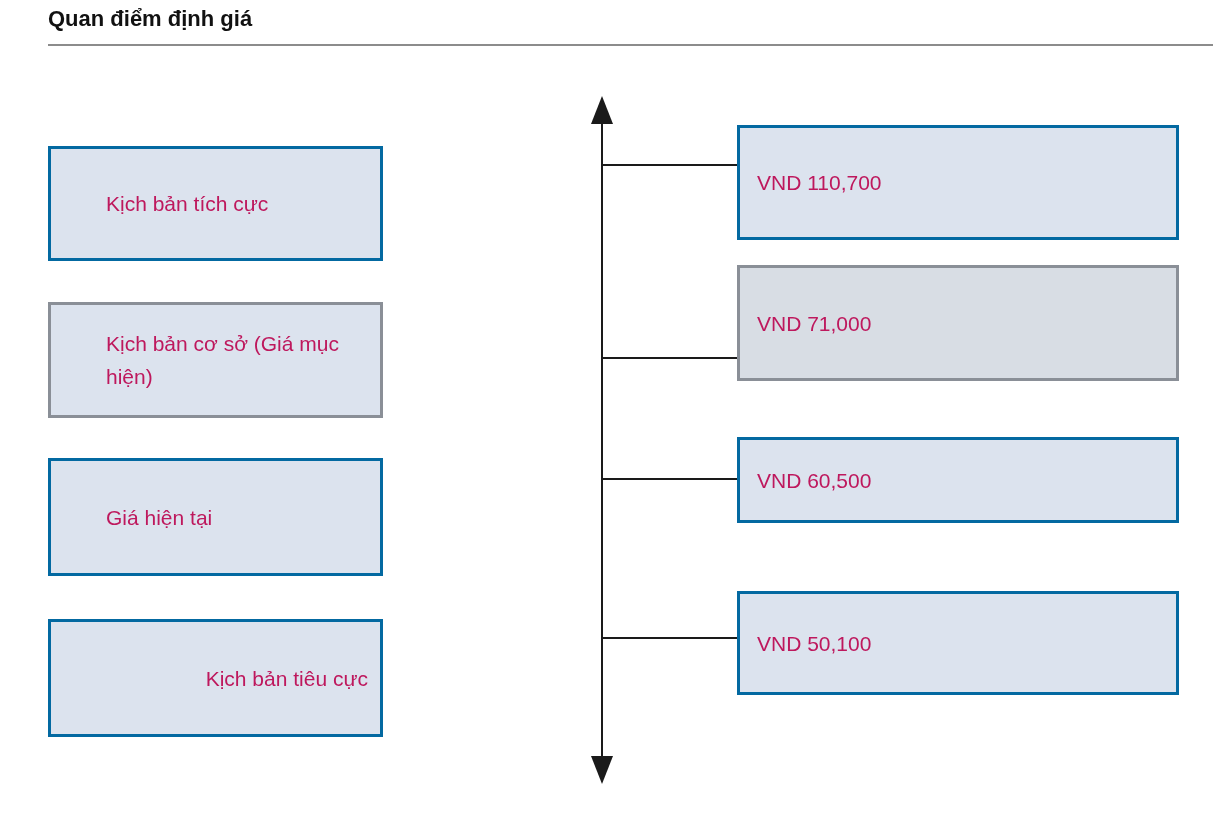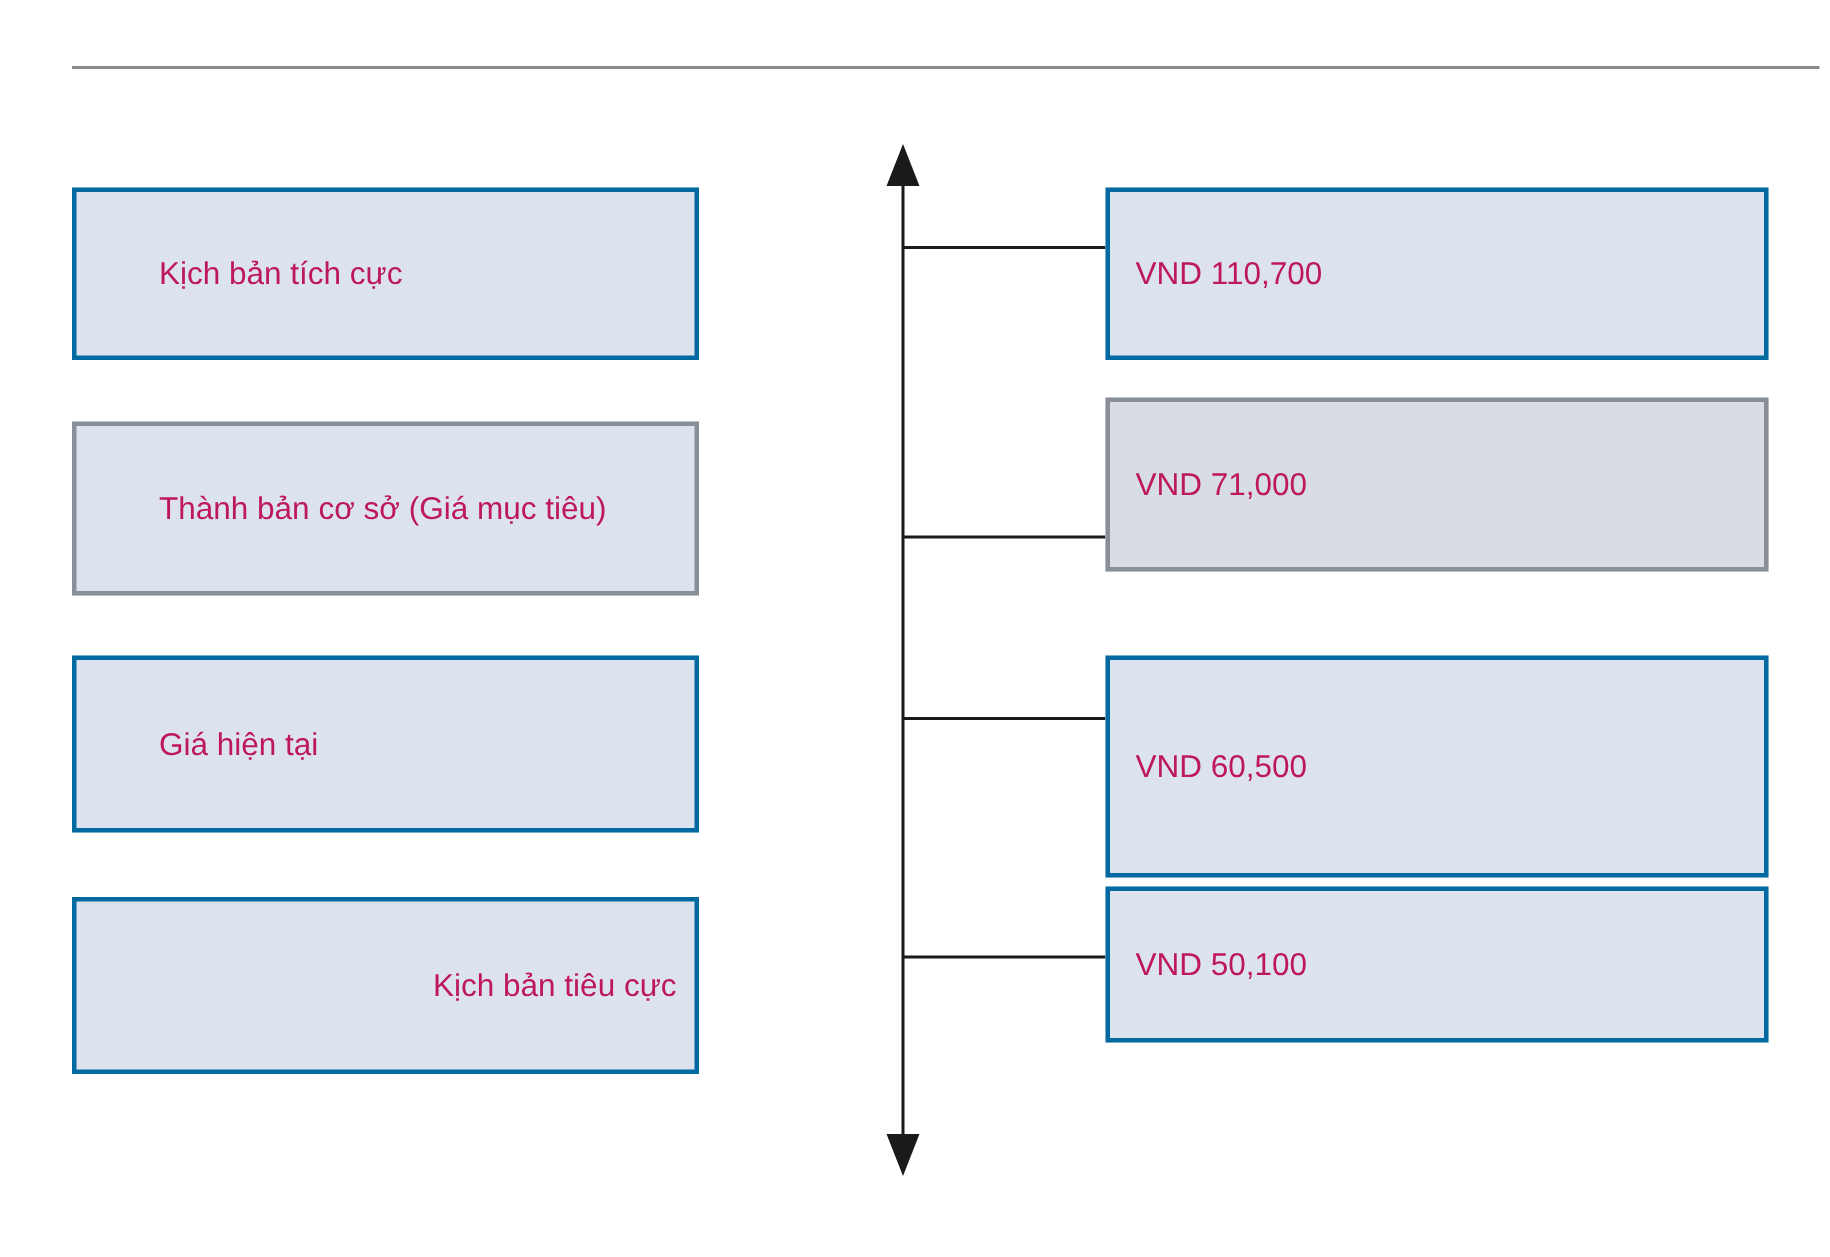--- a/index.html
+++ b/index.html
@@ -38,29 +38,29 @@
     border: 3px solid #0369a1;
     display: flex;
     flex-direction: column;
     justify-content: center;
     color: #be185d;
     font-size: 21px;
     line-height: 33px;
   }
   .box.muted-border { border-color: #8a8f97; }
   .box.gray-fill { background: #d8dde4; }
-  .left-box  { left: 48px;  width: 418px; padding-left: 55px; padding-right: 12px; }
+  .left-box  { left: 48px;  width: 335px; padding-left: 55px; padding-right: 12px; margin-top: 21px; }
   .right-box { left: 737px; width: 442px; padding-left: 17px; padding-right: 14px; }
   .row1-l { top: 125px; height: 115px; }
   .row2-l { top: 281px; height: 116px; }
   .row3-l { top: 437px; height: 118px; }
   .row4-l { top: 598px; height: 118px; text-align: right; }
   .row1-r { top: 125px; height: 115px; }
   .row2-r { top: 265px; height: 116px; }
-  .row3-r { top: 437px; height: 148px; }
+  .row3-r { top: 437px; height: 86px; }
   .row4-r { top: 591px; height: 104px; }
   .connector {
     position: absolute;
     left: 602px;
     width: 135px;
     height: 2px;
     background: #1a1a1a;
   }
   .axis-line {
     position: absolute;
@@ -90,27 +90,28 @@
     border-right: 11px solid transparent;
     border-top: 28px solid #1a1a1a;
   }
   .price-line { white-space: nowrap; }
 </style>
 </head>
 <body>
 
 <div id="stage">
 
+  <div class="page-title">Quan điểm định giá</div>
   <div class="title-rule"></div>
 
   <div class="box left-box row1-l">
     <div>Kịch bản tích cực</div>
   </div>
   <div class="box left-box row2-l muted-border">
-    <div>Thành bản cơ sở (Giá mục tiêu)</div>
+    <div>Kịch bản cơ sở (Giá mục hiện)</div>
   </div>
   <div class="box left-box row3-l">
     <div>Giá hiện tại</div>
   </div>
   <div class="box left-box row4-l">
     <div>Kịch bản tiêu cực</div>
   </div>
 
   <div class="arrowhead-up"></div>
   <div class="axis-line"></div>

